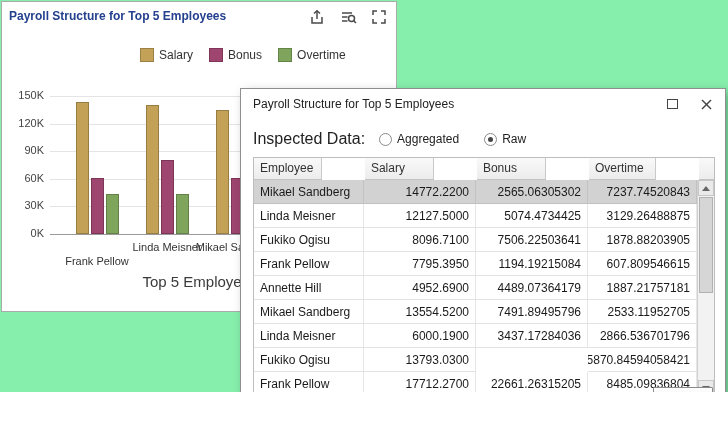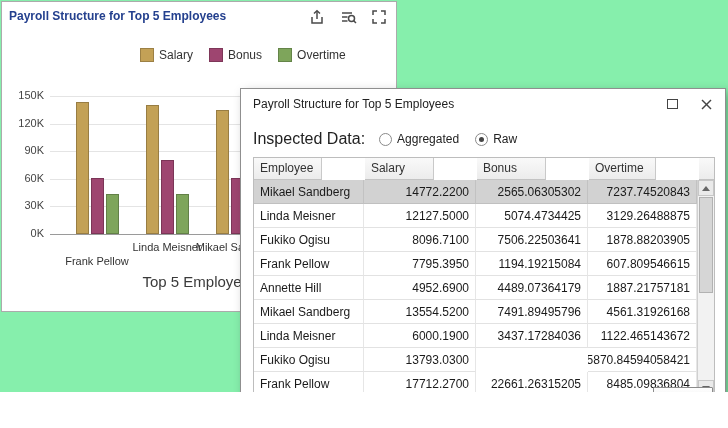--- a/index.html
+++ b/index.html
@@ -28,21 +28,21 @@
   
   .dialog{position:absolute;left:240px;top:88px;width:486px;height:332px;background:#fff;
           border:1px solid #8f8f8f;box-shadow:4px 4px 10px rgba(0,0,0,.28);z-index:10;box-sizing:border-box;}
   .dlg-titlebar{height:30px;display:flex;align-items:center;padding:0 0 0 12px;box-sizing:border-box;}
   .dlg-title{font-size:12px;color:#222;flex:1;white-space:nowrap;}
   .dlg-btn{width:30px;height:26px;display:flex;align-items:center;justify-content:center;cursor:pointer;margin-right:4px;}
   .max-glyph{width:9px;height:8px;border:1px solid #444;display:inline-block;}
   .dlg-body{padding:6px 12px 0 12px;}
   .inspect-row{display:flex;align-items:center;gap:14px;height:20px;margin-top:4px;}
   .inspect-label{font-size:16px;color:#222;white-space:nowrap;}
-  .radio-group{display:flex;align-items:center;gap:16px;}
+  .radio-group{display:flex;align-items:center;gap:25px;}
   .radio{display:flex;align-items:center;gap:5px;cursor:pointer;}
   .rcirc{width:13px;height:13px;border:1px solid #8a8a8a;border-radius:50%;background:#fff;
          display:flex;align-items:center;justify-content:center;box-sizing:border-box;}
   .rdot{width:5px;height:5px;border-radius:50%;background:#454545;}
   .rlabel{font-size:12px;color:#222;}
 
   
   .grid{position:relative;margin-top:8px;width:462px;height:240px;border:1px solid #bdbdbd;
         box-sizing:border-box;overflow:hidden;background:#fff;}
   .hrow{display:flex;height:22px;gap:43px;}
@@ -221,27 +221,27 @@
             <div class="trow">
               <div class="tcell" style="width: 110px;">Annette Hill</div>
               <div class="tcell num" style="width: 112px;">4952.6900</div>
               <div class="tcell num" style="width: 112px;">4489.07364179</div>
               <div class="tcell num" style="width: 109px;">1887.21757181</div>
             </div>
             <div class="trow">
               <div class="tcell" style="width: 110px;">Mikael Sandberg</div>
               <div class="tcell num" style="width: 112px;">13554.5200</div>
               <div class="tcell num" style="width: 112px;">7491.89495796</div>
-              <div class="tcell num" style="width: 109px;">4561.31926168</div>
+              <div class="tcell num" style="width: 109px;">2533.11952705</div>
             </div>
             <div class="trow">
               <div class="tcell" style="width: 110px;">Linda Meisner</div>
               <div class="tcell num" style="width: 112px;">6000.1900</div>
               <div class="tcell num" style="width: 112px; text-align: center;">3437.17284036</div>
-              <div class="tcell num" style="width: 109px;">1122.465143672</div>
+              <div class="tcell num" style="width: 109px;">2866.536701796</div>
             </div>
             <div class="trow">
               <div class="tcell" style="width: 110px;">Fukiko Ogisu</div>
               <div class="tcell num" style="width: 112px;">13793.0300</div>
               <div class="tcell num" style="width: 112px; margin-top: 44px;">5060.12477883</div>
               <div class="tcell num" style="width: 109px;">5870.84594058421</div>
             </div>
             <div class="trow">
               <div class="tcell" style="width: 110px;">Frank Pellow</div>
               <div class="tcell num" style="width: 112px;">17712.2700</div>

